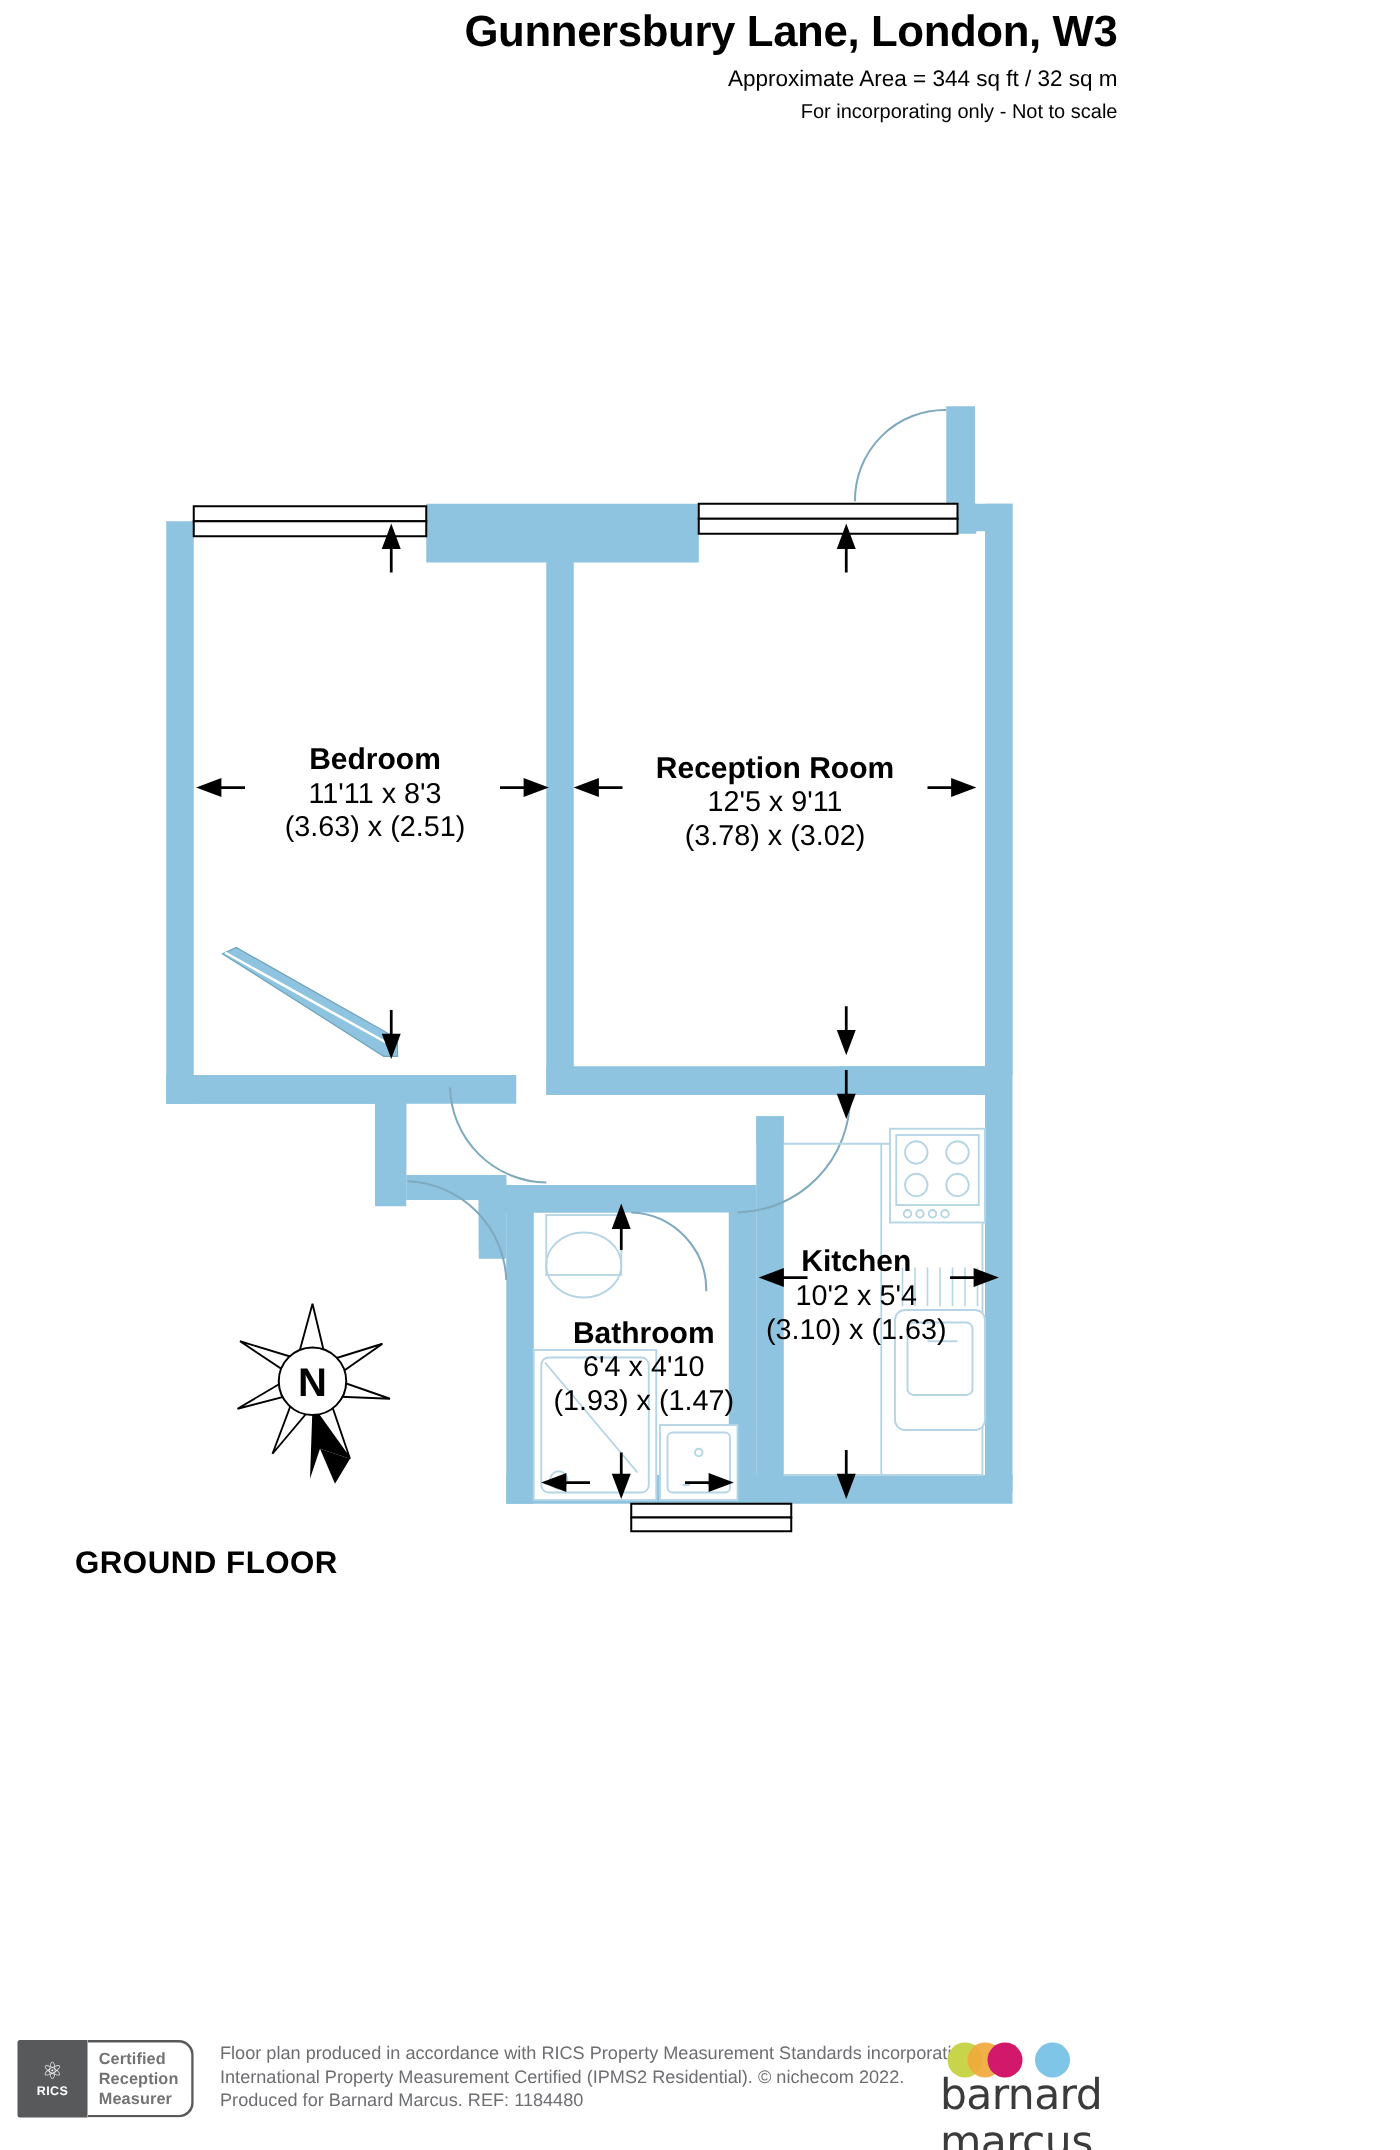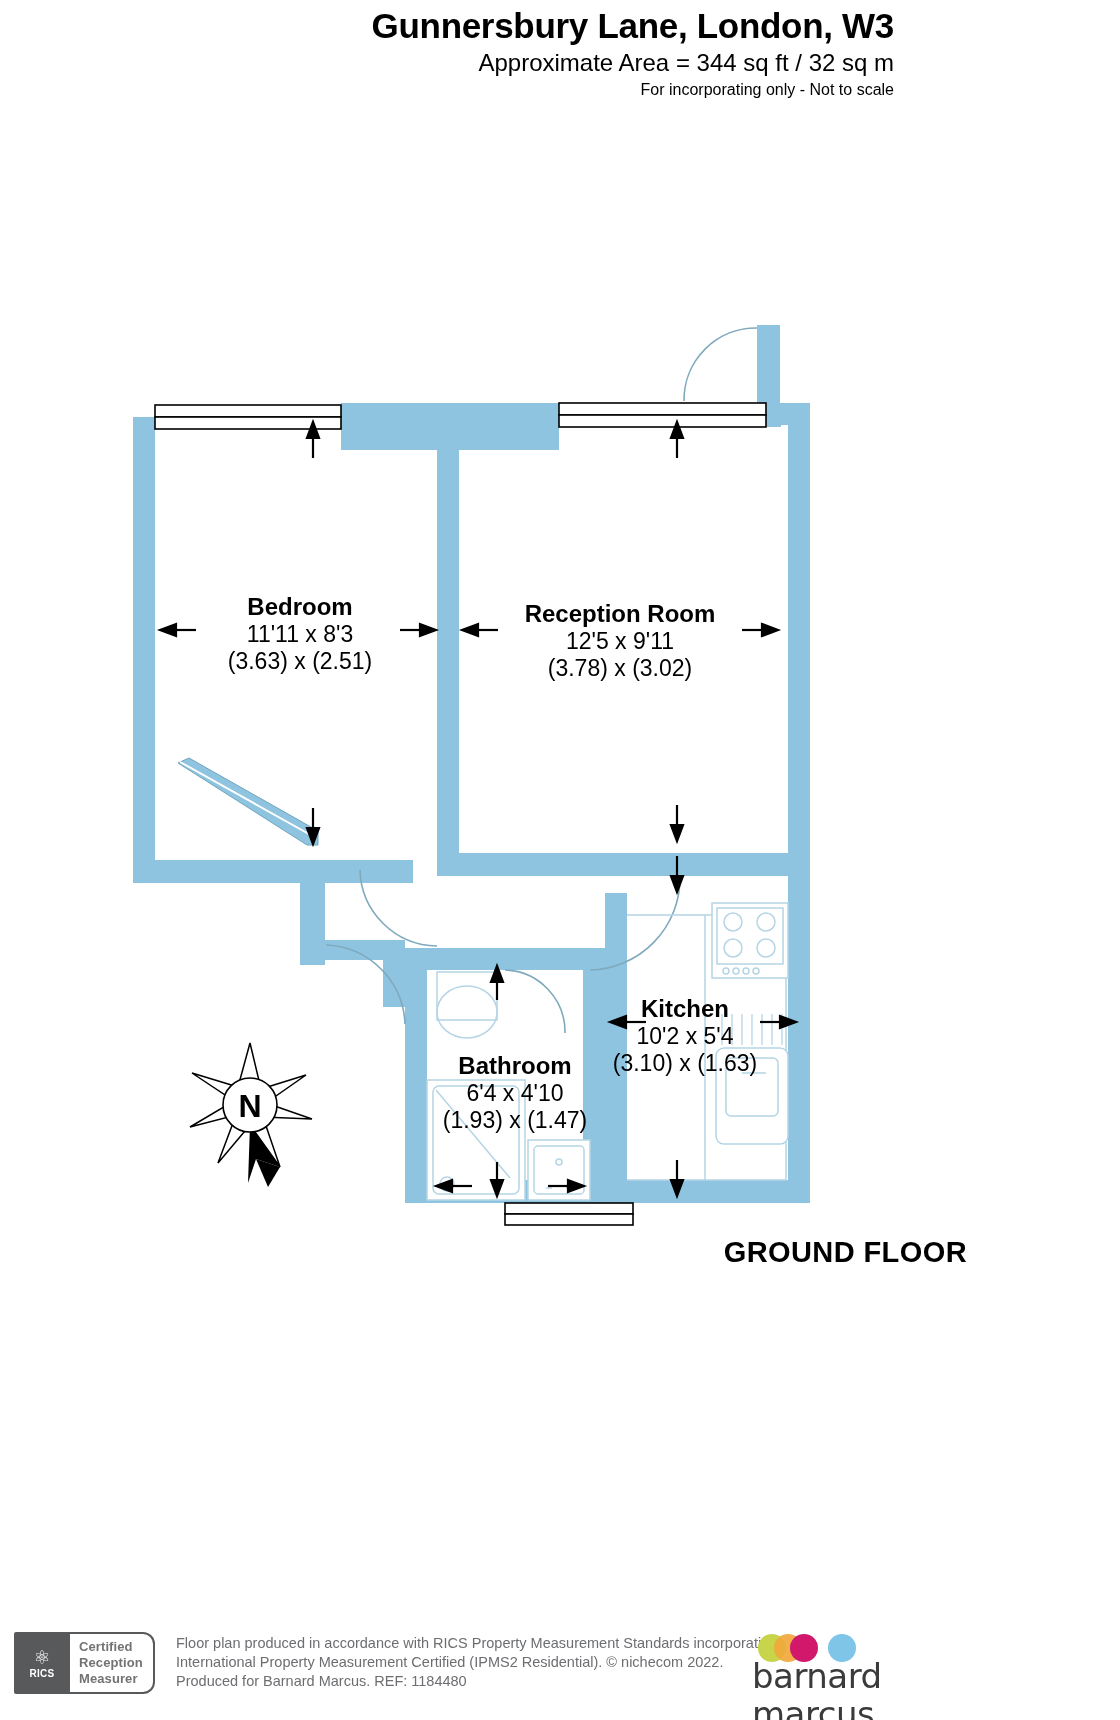--- a/index.html
+++ b/index.html
@@ -27,21 +27,21 @@
     box-sizing: border-box;
   }
   .header .title {
     font-size: 35px;
     font-weight: bold;
     letter-spacing: -0.3px;
     line-height: 40px;
     white-space: nowrap;
   }
   .header .area {
-    font-size: 24px;
+    font-size: 18px;
     line-height: 30px;
     margin-top: 2px;
     white-space: nowrap;
   }
   .header .disclaimer {
     font-size: 16px;
     line-height: 22px;
     margin-top: 1px;
     white-space: nowrap;
   }
@@ -54,22 +54,22 @@
     width: 916px;
     height: 1000px;
   }
   .plan-wrap svg { display: block; }
 
   .floor-label {
     position: absolute;
     top: 1236px;
     left: 0;
     width: 907px;
-    text-align: right;
-    font-size: 29px;
+    text-align: left;
+    font-size: 25px;
     font-weight: bold;
     letter-spacing: 0.4px;
   }
   
   .floor-label span { display: inline-block; transform: translateX(60px); }
 
   
   .footer {
     position: absolute;
     left: 0;

